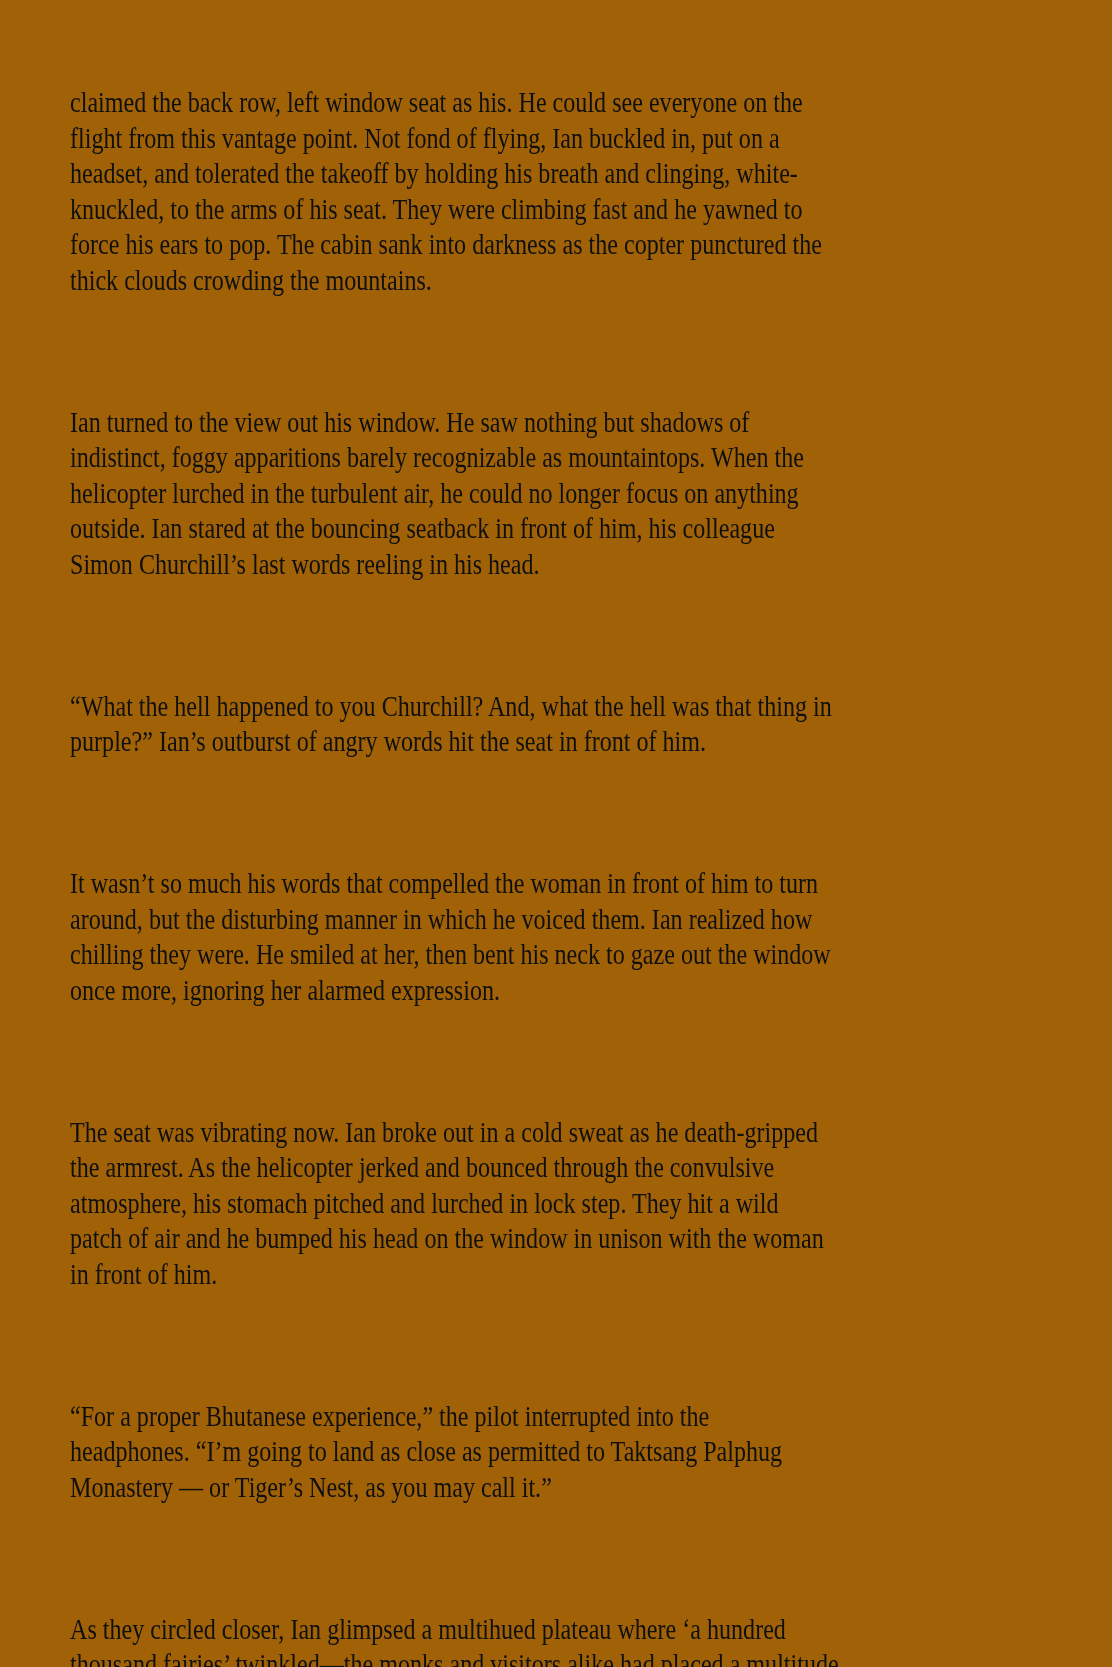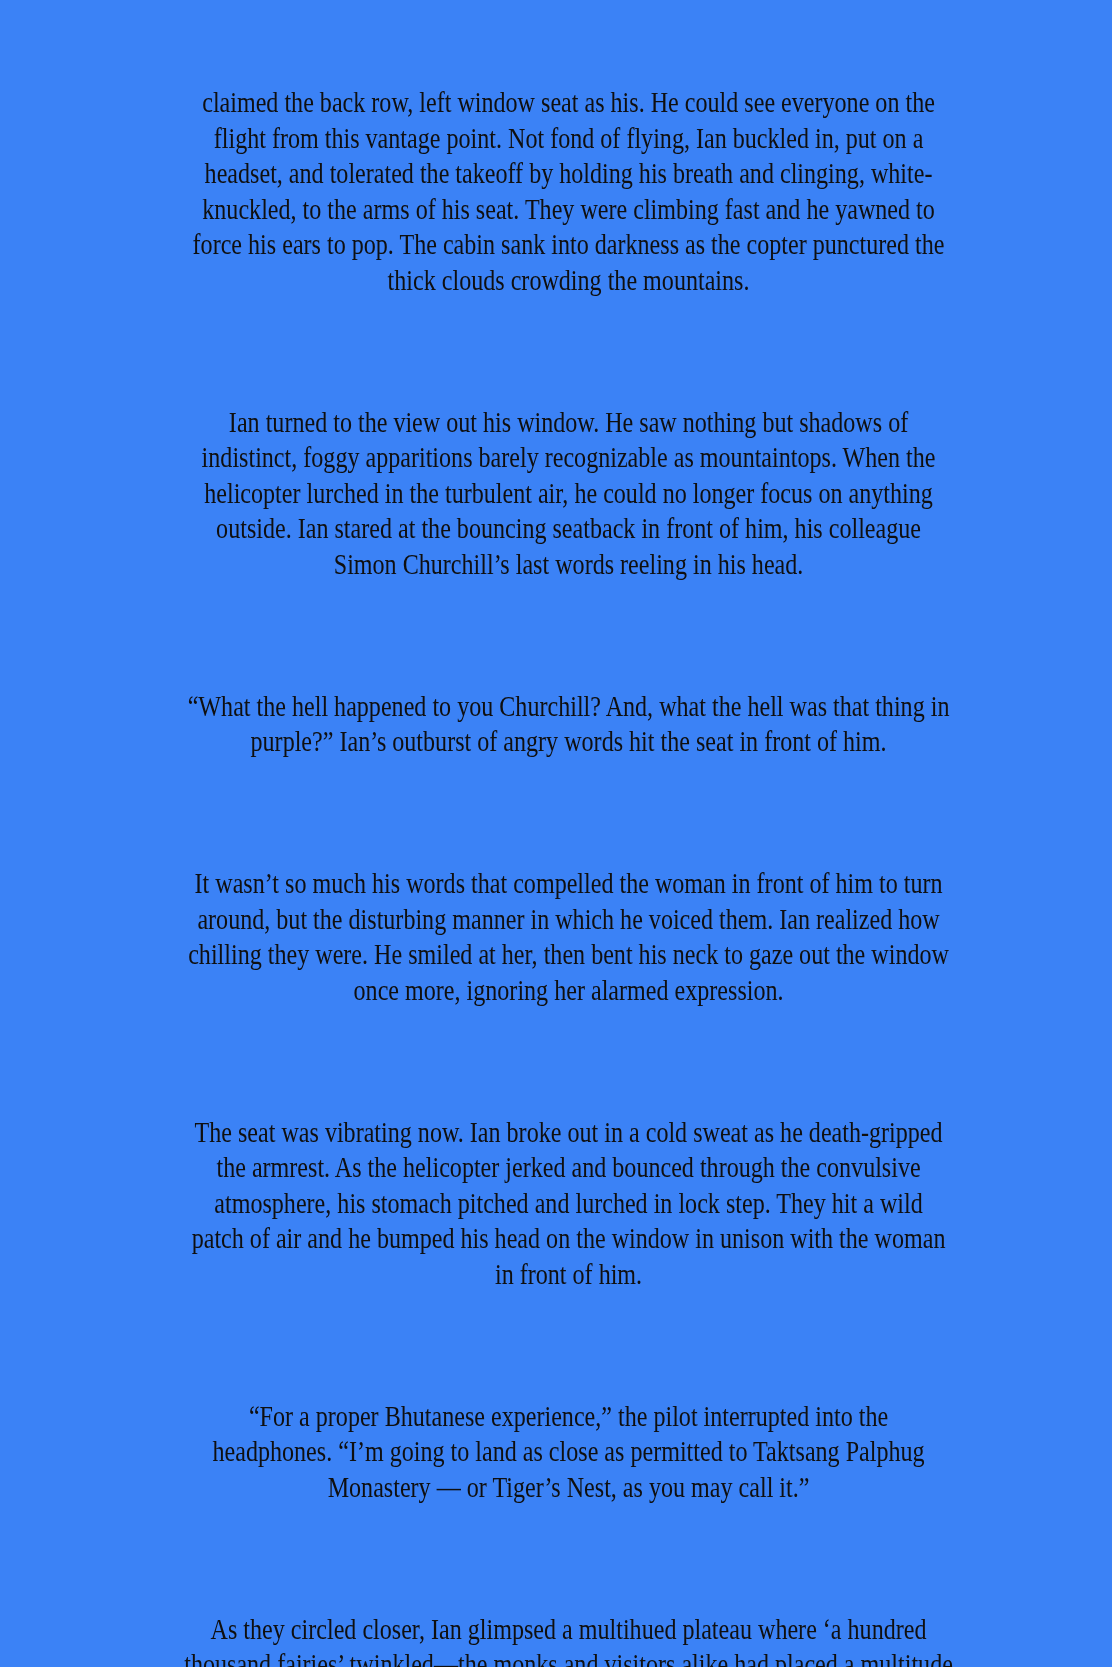--- a/index.html
+++ b/index.html
@@ -8,22 +8,21 @@
     width: 1112px;
     height: 1667px;
     background: #ffffff;
     overflow: hidden;
   }
   .book-page {
     box-sizing: border-box;
     width: 1112px;
     height: 1667px;
     padding: 14px 0 0 70px;
-    background: #3b82f6;
-    text-align: center;
+    background: #a16207;
   }
   .text-block {
     font-family: "Liberation Serif", serif;
     font-size: 28.5px;
     line-height: 35.5px;
     color: #0f0f0f;
     width: 1180px;              
     transform: scaleX(0.845);   
     transform-origin: 0 0;
     white-space: pre;           

